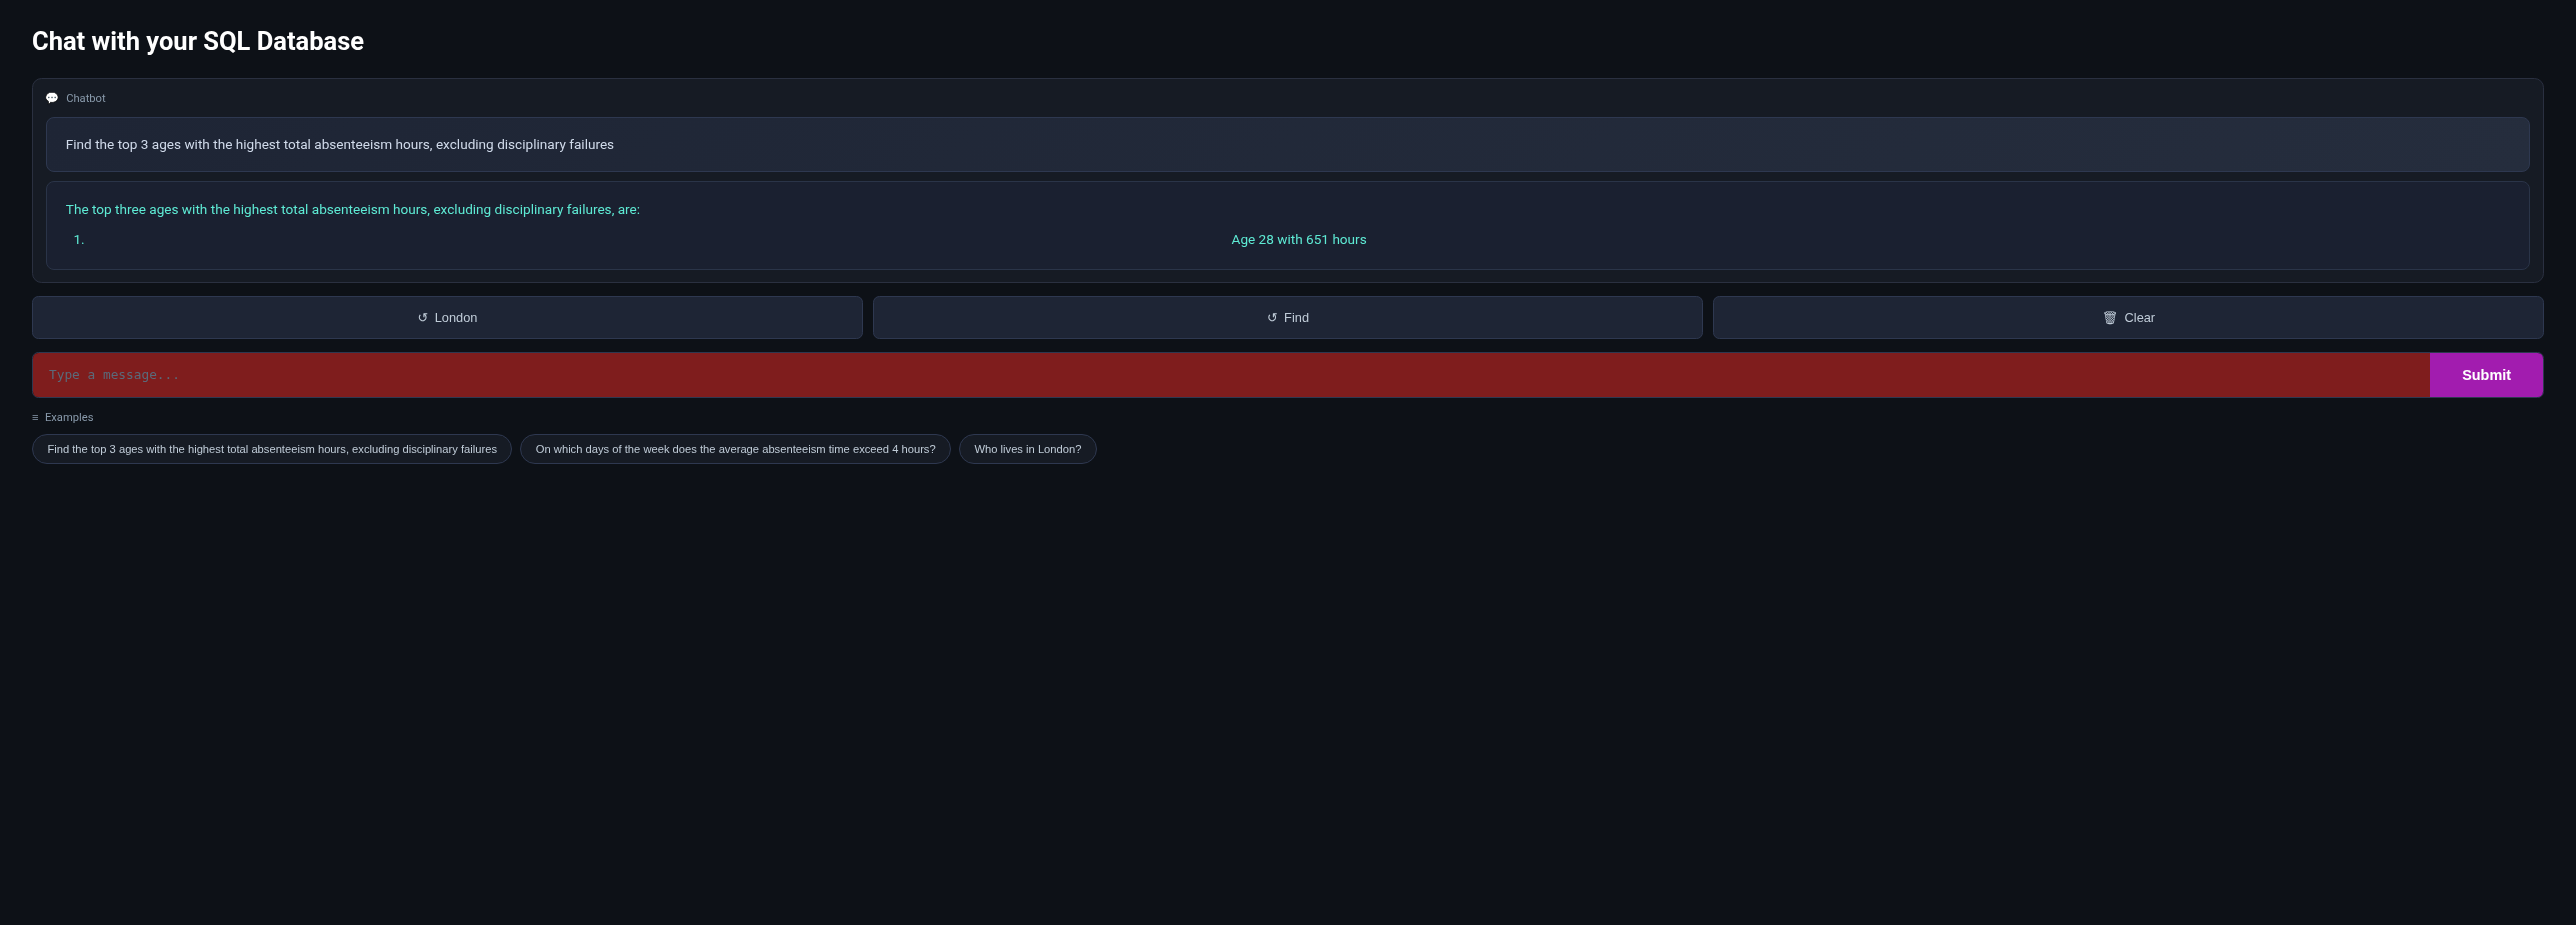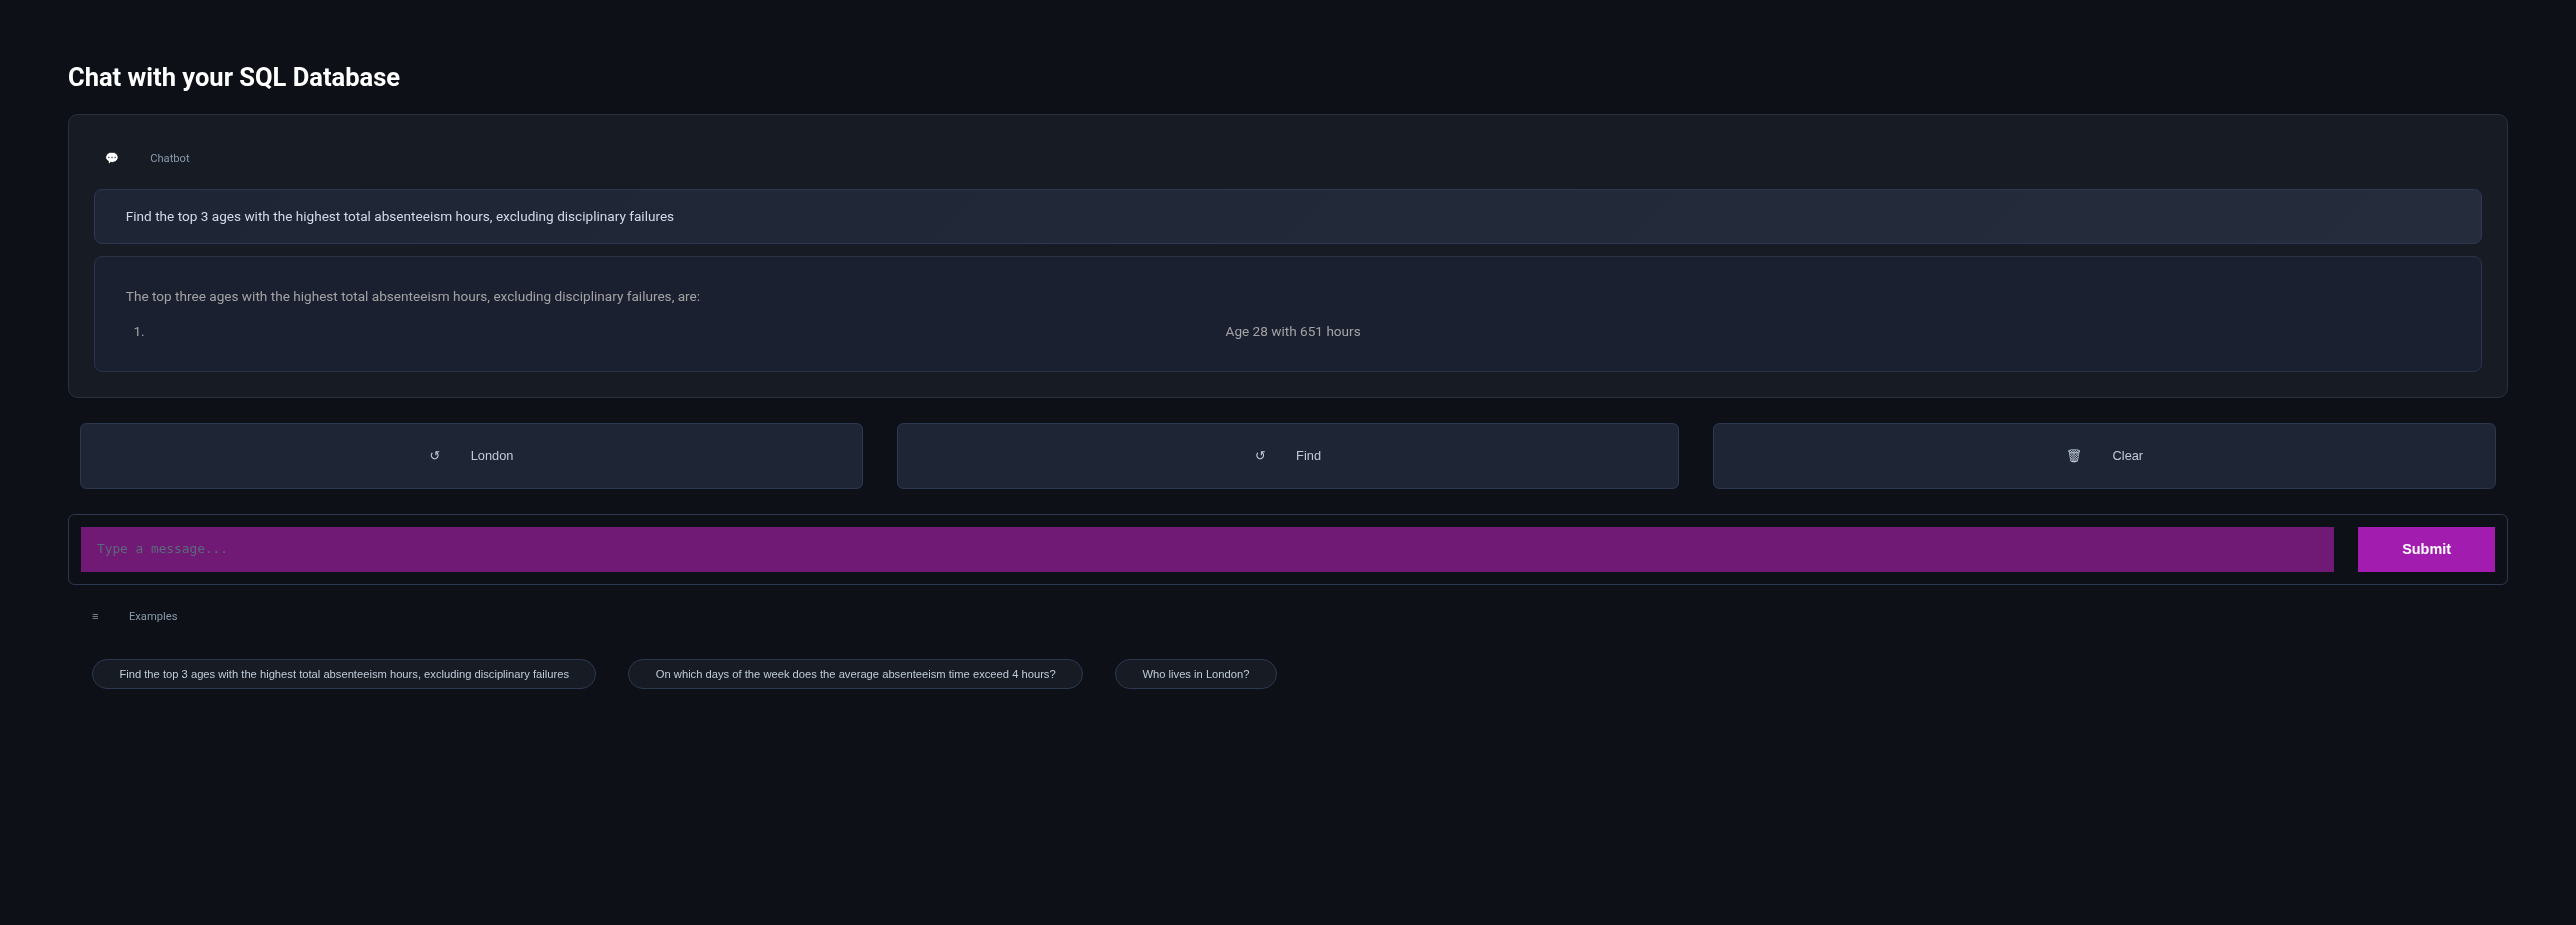--- a/index.html
+++ b/index.html
@@ -1,17 +1,17 @@
 <!DOCTYPE html>
 <html style="font-size:12.8px"><head>
   <meta charset="utf-8">
   <style>
     * {
       box-sizing: border-box;
-      margin: 12px;
+      margin: 0;
       padding: 0;
     }
 
     body {
       background-color: #0d1117;
       color: #e0e6f0;
       font-family: -apple-system, BlinkMacSystemFont, 'Segoe UI', Roboto, sans-serif;
       font-size: 12.8px;
       min-height: 100vh;
       padding: 25.5px 32px;
@@ -54,21 +54,21 @@
       color: #d0daea;
       font-size: 13.6px;
       line-height: 1.5;
     }
 
     .message-assistant {
       background-color: #1a2030;
       border: 0.8px solid #2a3448;
       border-radius: 8px;
       padding: 16px 19px;
-      color: #a3a3a3;
+      color: #5eead4;
       font-size: 13.6px;
       line-height: 1.7;
     }
 
     .message-assistant p {
       margin-bottom: 6.4px;
     }
 
     .message-assistant ol {
       margin-left: 22.3px;
@@ -106,21 +106,21 @@
       display: flex;
       gap: 0;
       margin-bottom: 12.8px;
       border-radius: 6.4px;
       overflow: hidden;
       border: 0.8px solid #2e3850;
     }
 
     .message-input {
       flex: 1;
-      background-color: #701a75;
+      background-color: #7f1d1d;
       border: none;
       padding: 14.4px 16px;
       color: #8899aa;
       font-size: 12.8px;
       outline: none;
       resize: none;
     }
 
     .message-input::placeholder {
       color: #5a6a7a;

